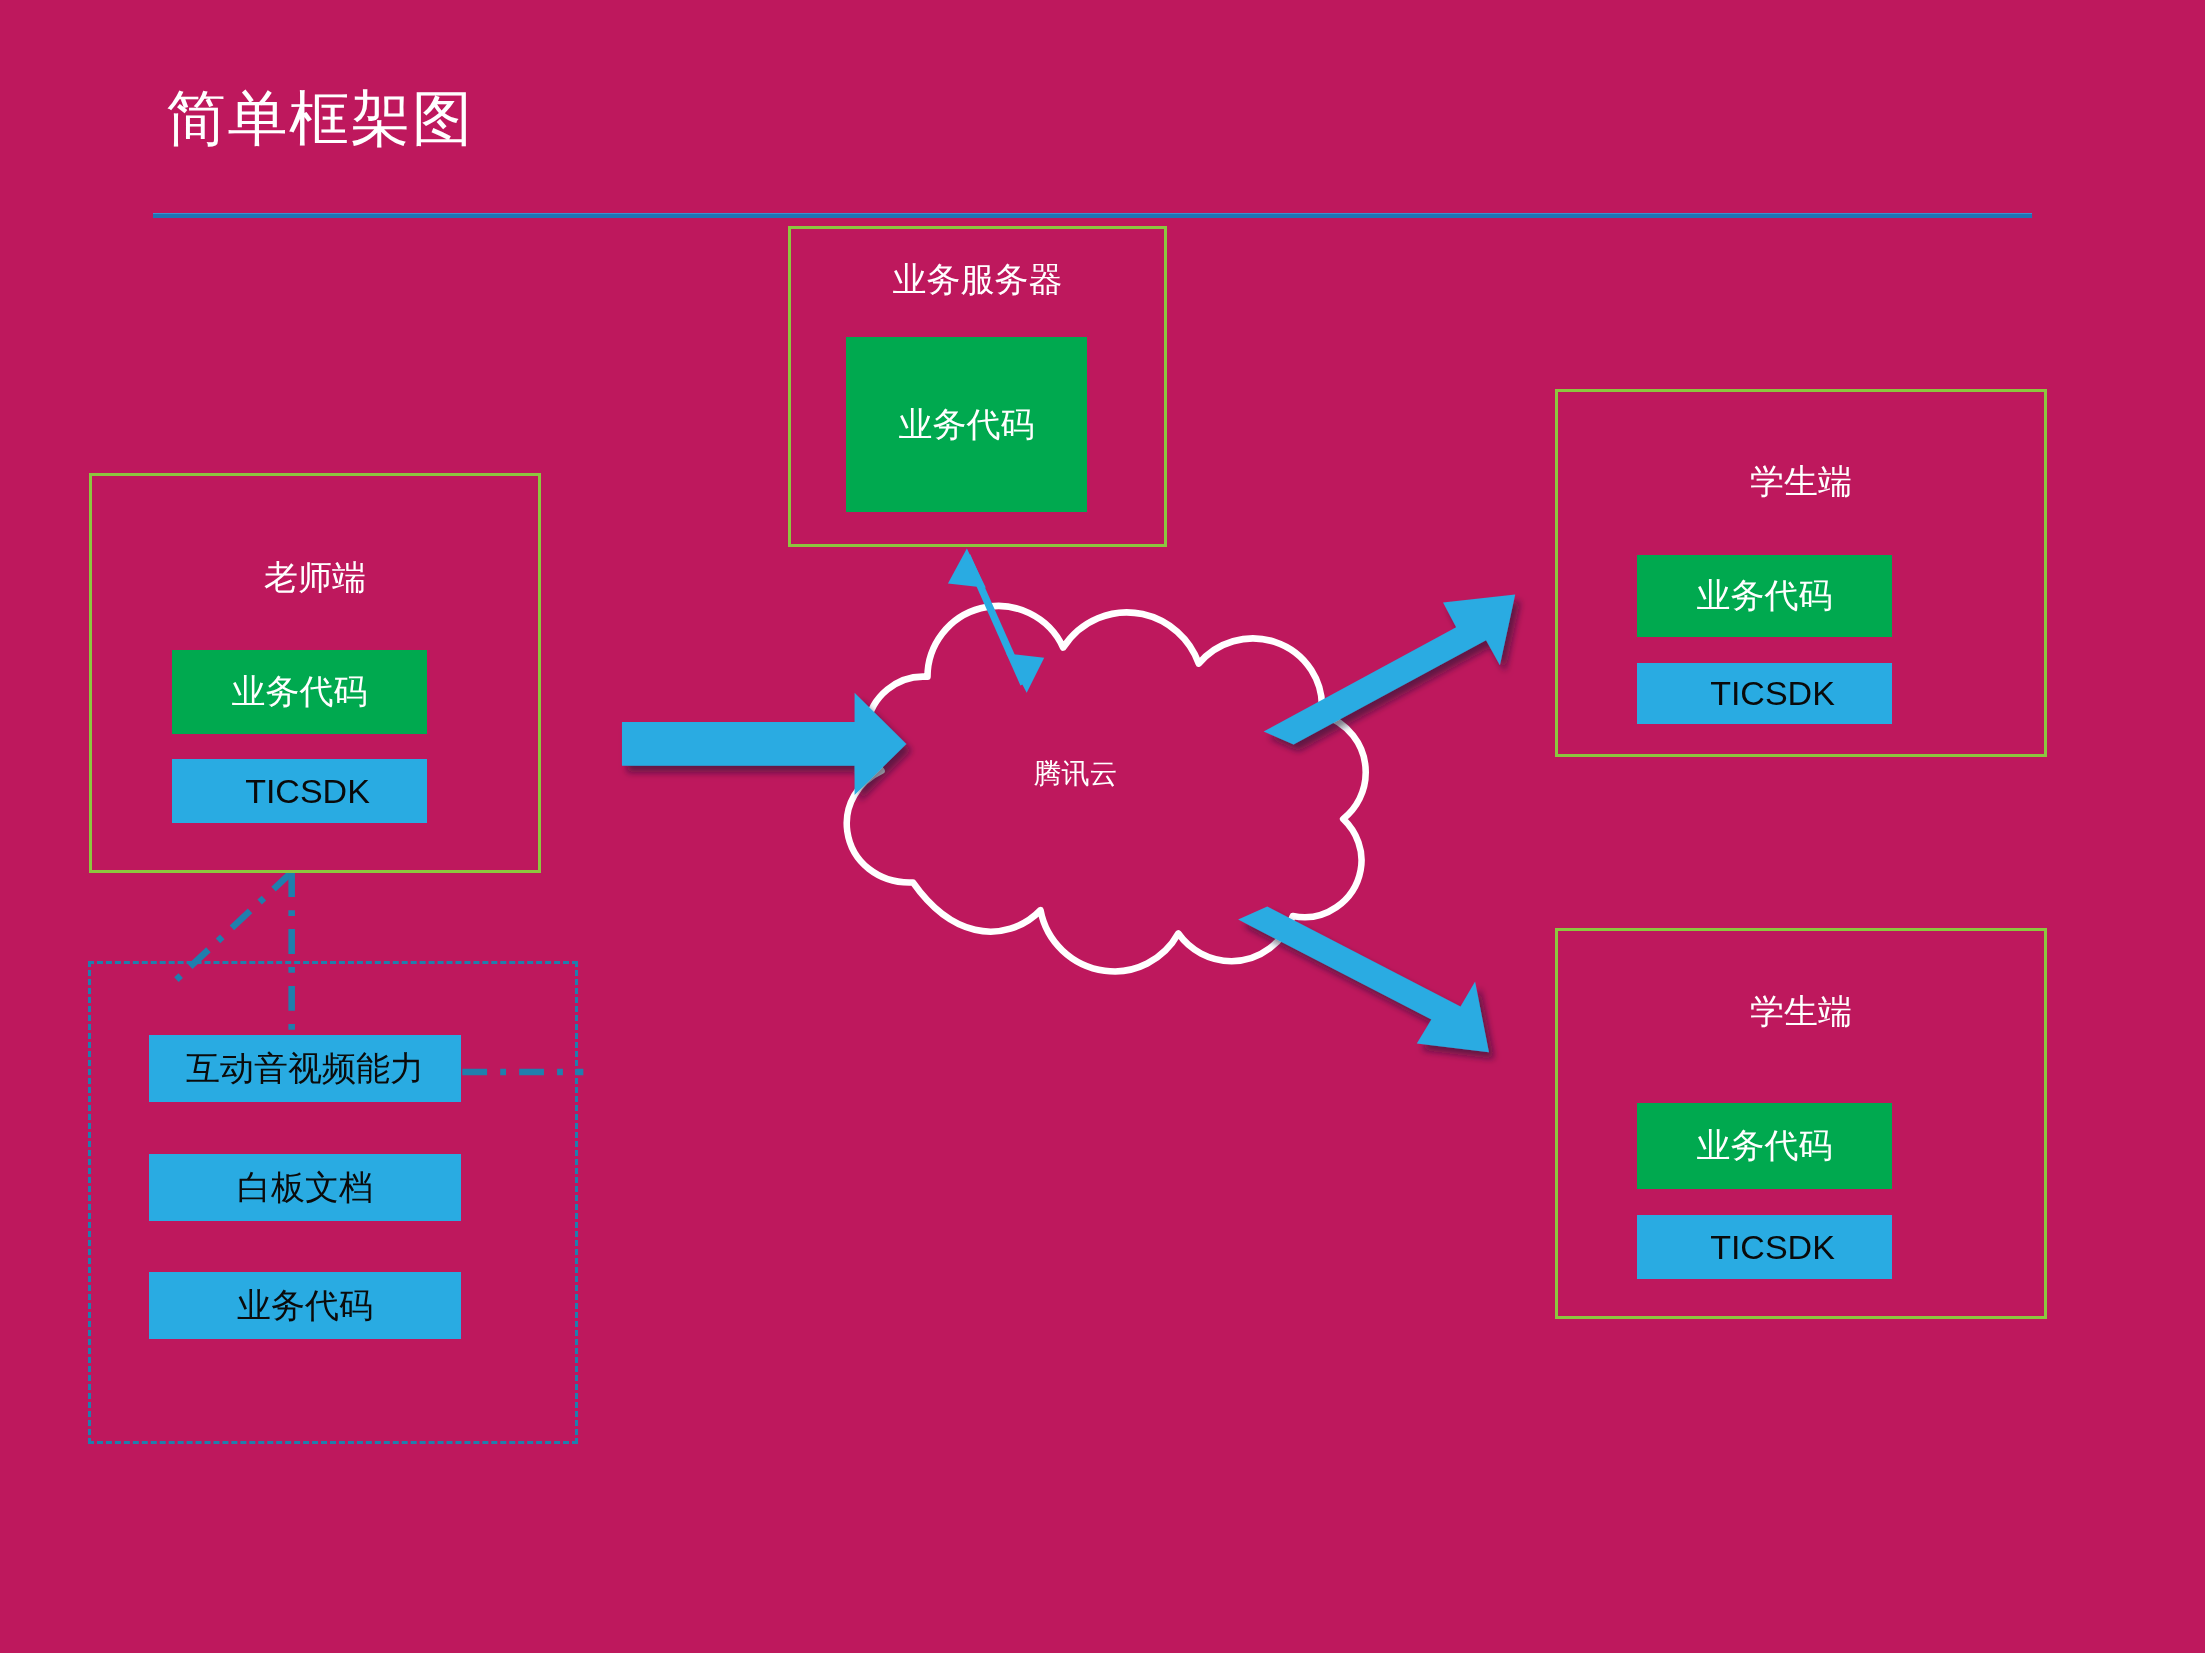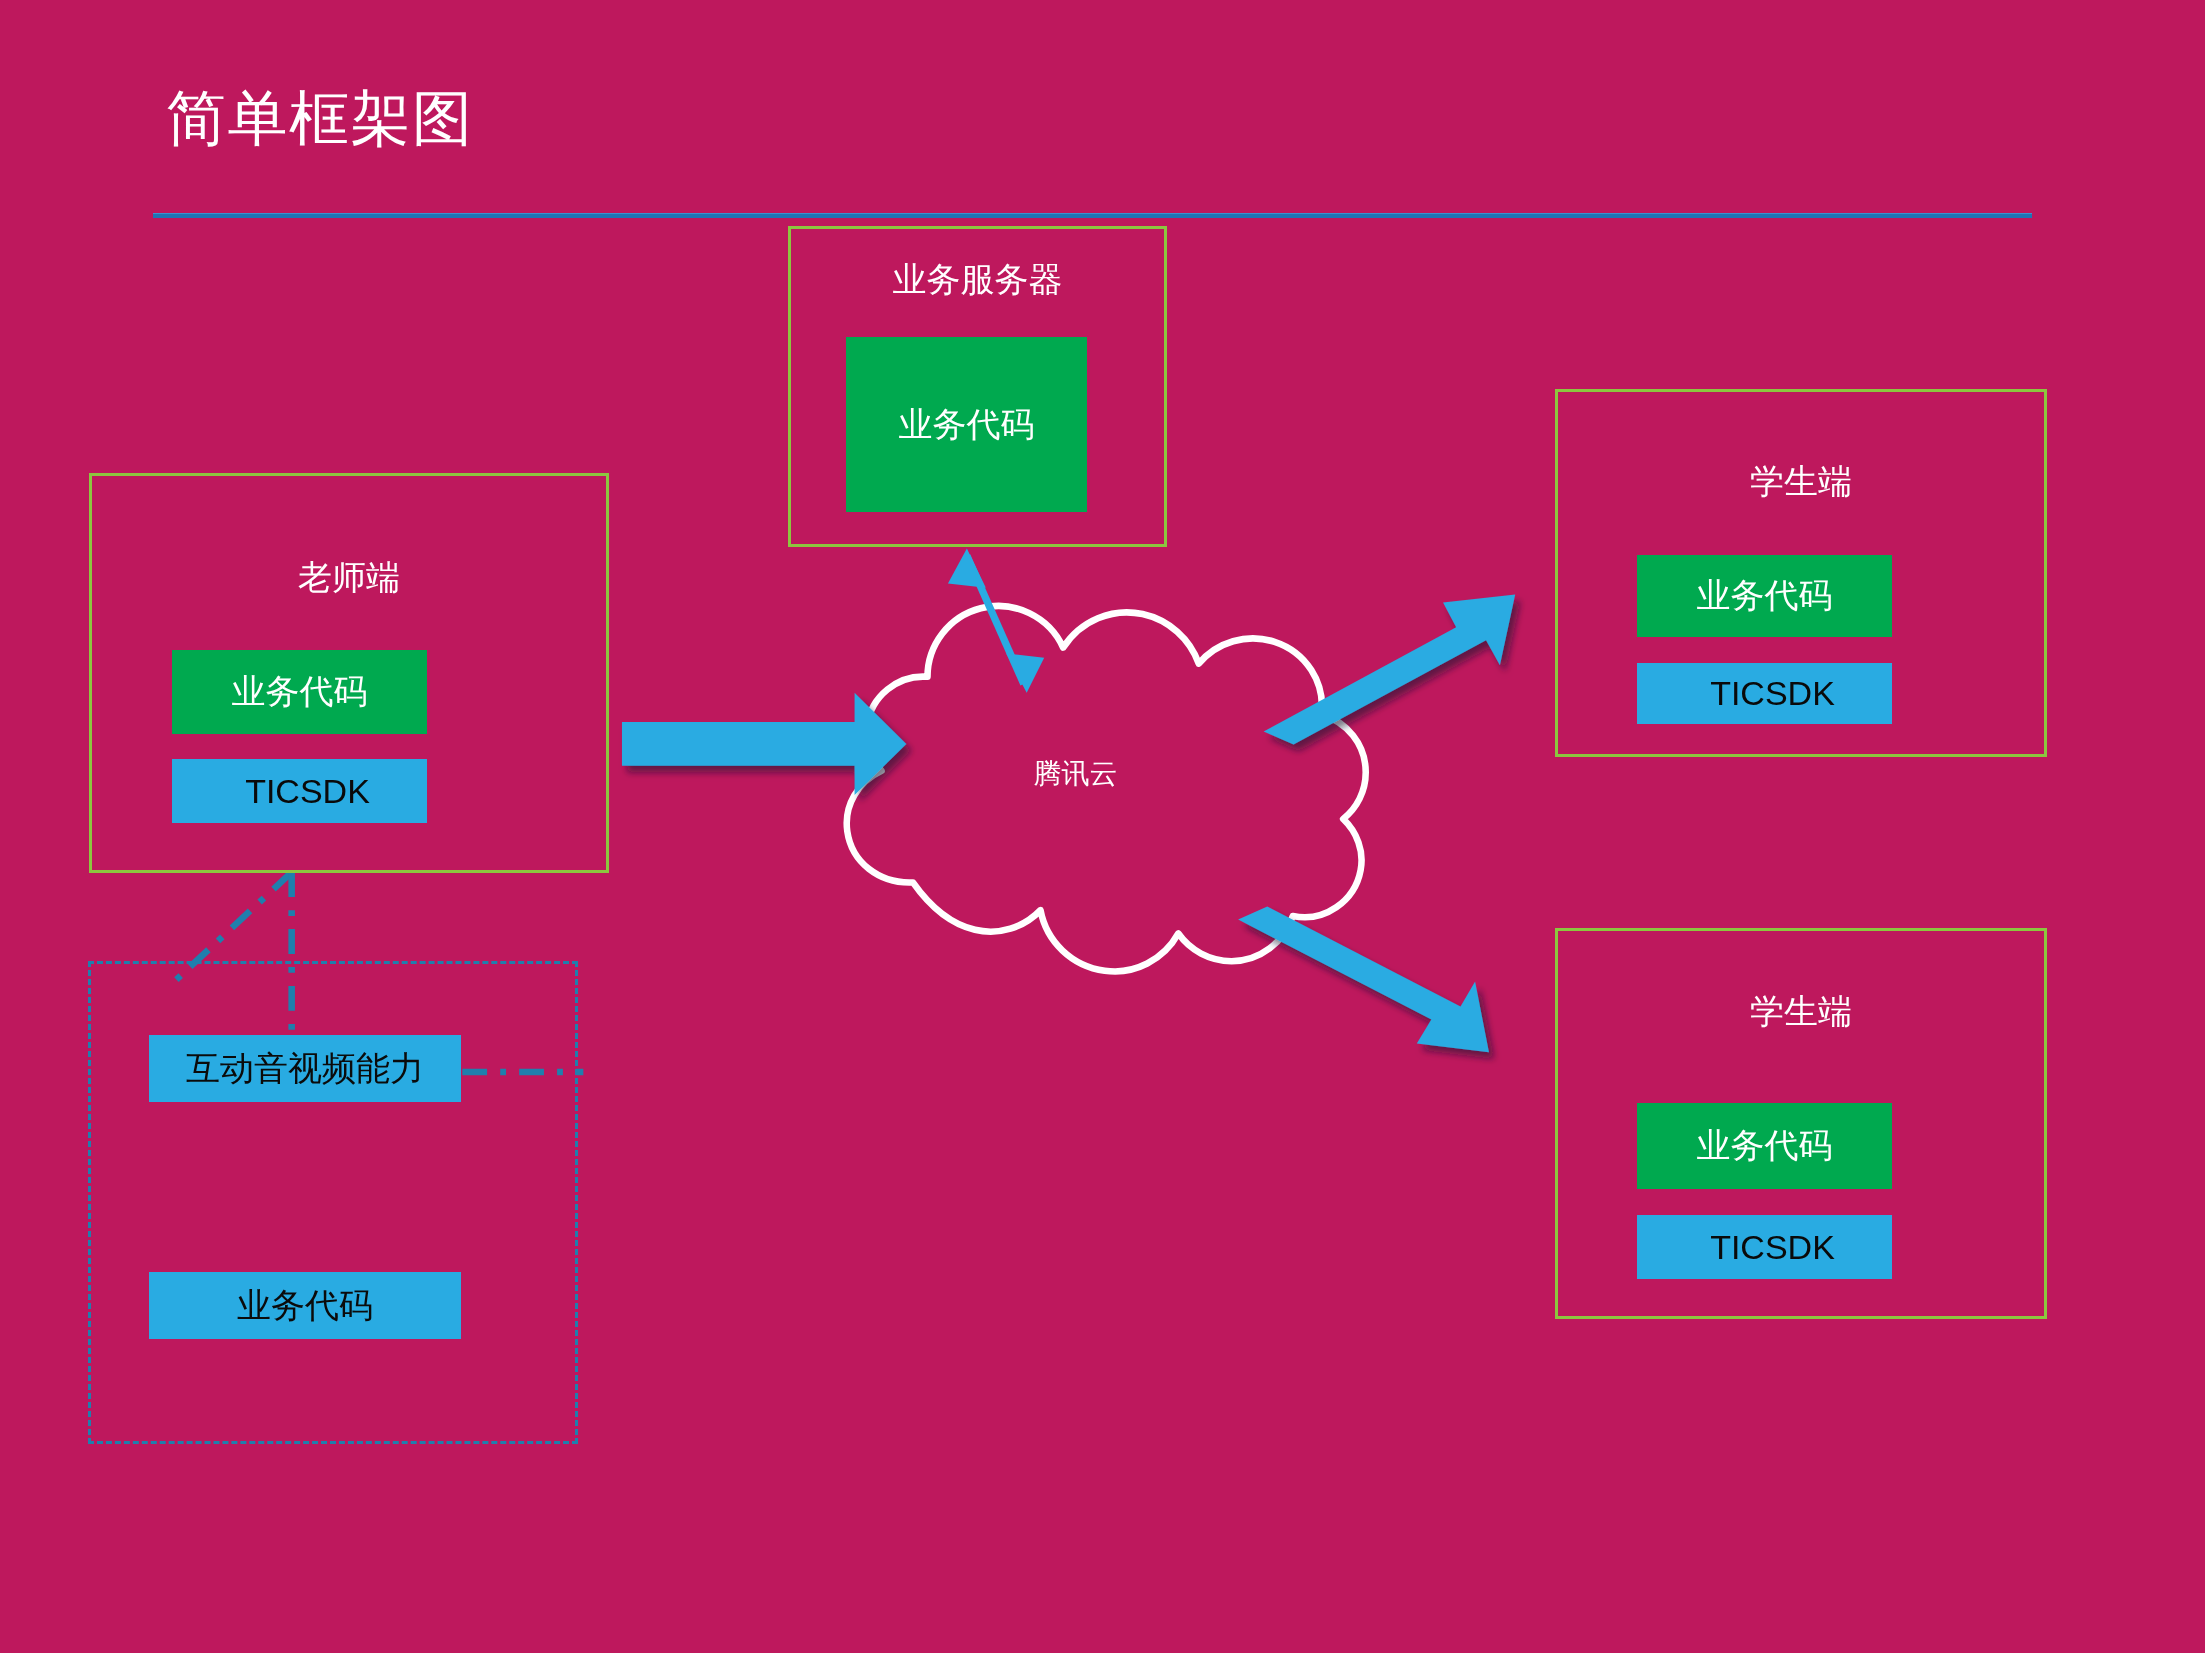--- a/index.html
+++ b/index.html
@@ -199,28 +199,29 @@
     </g>
   </svg>
 
   <div id="cloud-label">腾讯云</div>
 
   <div class="panel" style="left:788px; top:226px; width:379px; height:321px;">
     <div class="panel-title" style="top:28px;">业务服务器</div>
     <div class="chip chip-green" style="left:55px; top:108px; width:241px; height:175px;">业务代码</div>
   </div>
 
-  <div class="panel" style="left:89px; top:473px; width:520px; height:400px;">
+  <div class="panel" style="left:89px; top:473px; width:452px; height:400px;">
     <div class="panel-title" style="top:79px;">老师端</div>
     <div class="chip chip-green" style="left:80px; top:174px; width:255px; height:84px;">业务代码</div>
     <div class="chip chip-blue" style="left:80px; top:283px; width:255px; height:64px;">TICSDK</div>
   </div>
 
   <div id="capability-group">
     <div class="cap-chip" style="top:71px;">互动音视频能力</div>
+    <div class="cap-chip" style="top:190px;">白板文档</div>
     <div class="cap-chip" style="top:308px;">业务代码</div>
   </div>
 
   <div class="panel" style="left:1555px; top:389px; width:492px; height:368px;">
     <div class="panel-title" style="top:67px;">学生端</div>
     <div class="chip chip-green" style="left:79px; top:163px; width:255px; height:82px;">业务代码</div>
     <div class="chip chip-blue" style="left:79px; top:271px; width:255px; height:61px;">TICSDK</div>
   </div>
 
   <div class="panel" style="left:1555px; top:928px; width:492px; height:391px;">

